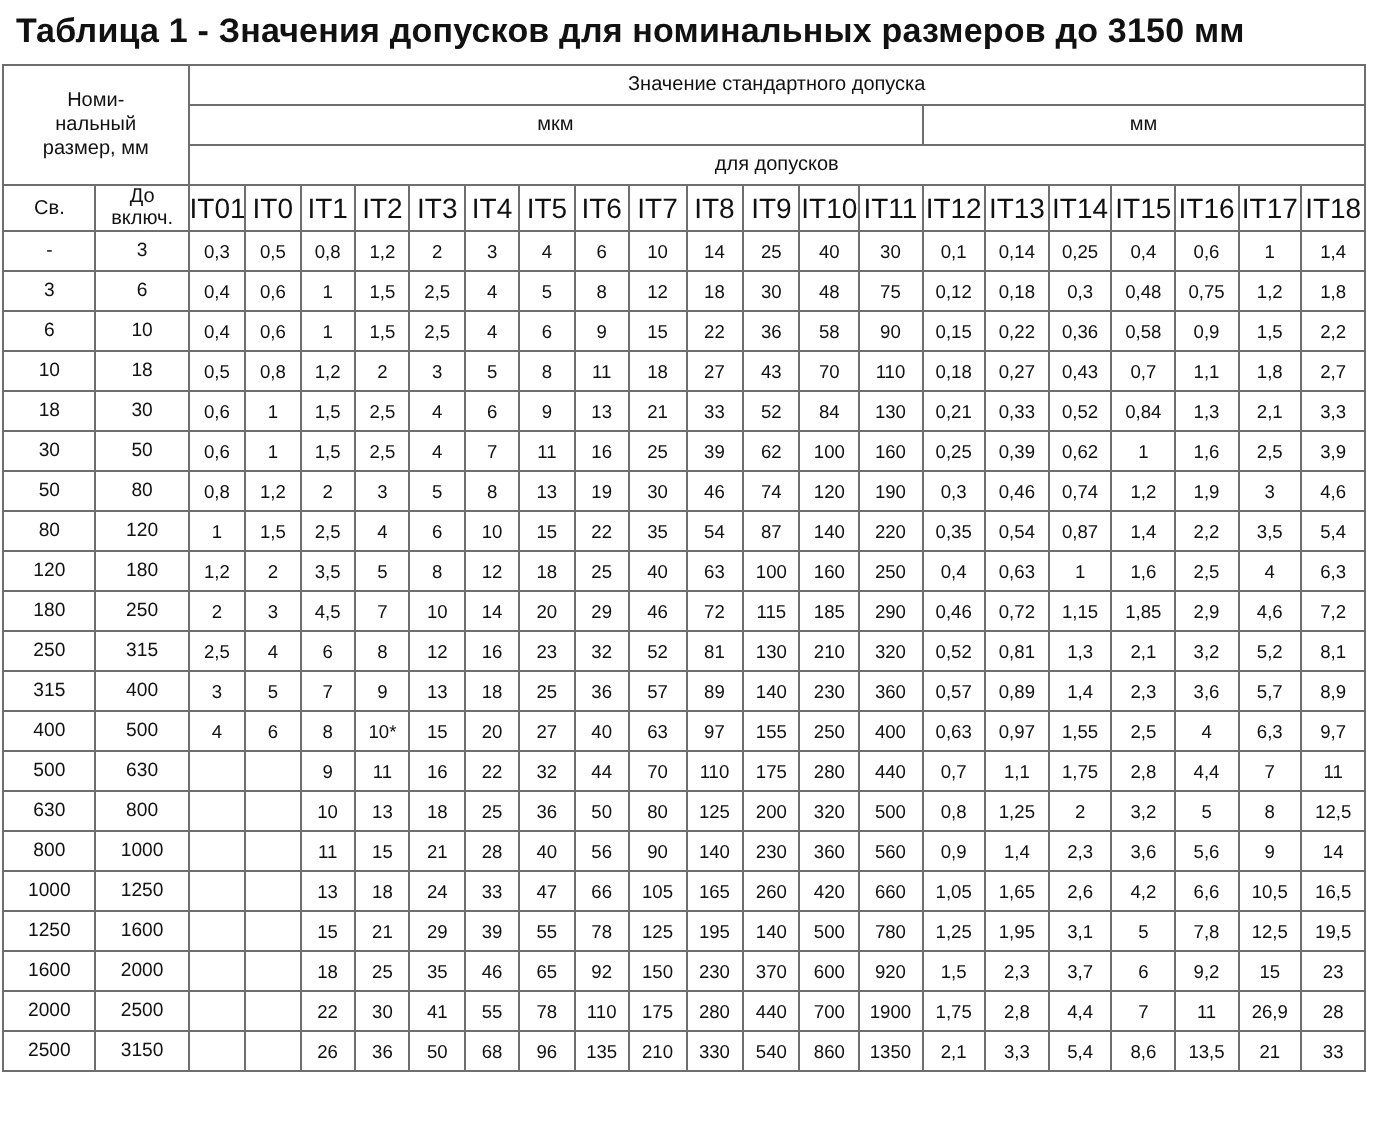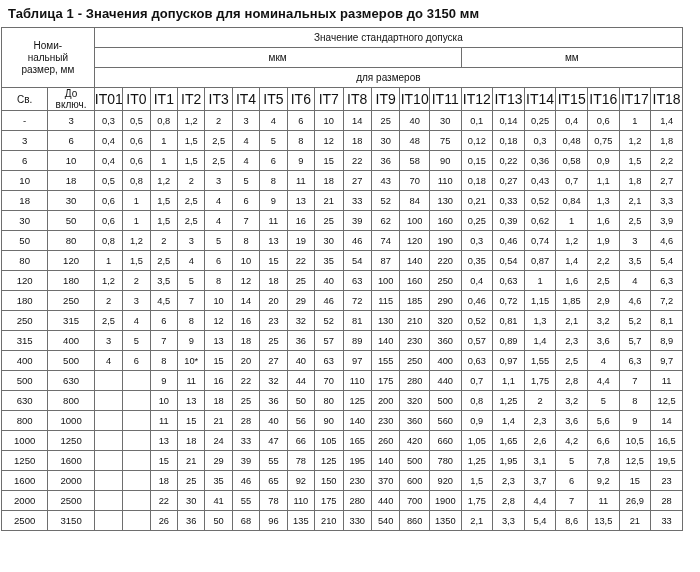--- a/index.html
+++ b/index.html
@@ -15,21 +15,21 @@
     overflow: hidden;
   }
   .page {
     width: 700px;
     height: 572px;
     position: relative;
     box-sizing: border-box;
     padding: 0;
   }
   .caption {
-    font-size: 13px;
+    font-size: 17px;
     font-weight: bold;
     color: #111;
     padding: 6px 0 6px 8px;
     letter-spacing: 0.1px;
     white-space: nowrap;
   }
   table.tol {
     border-collapse: collapse;
     width: 682px;
     margin-left: 1px;
@@ -112,21 +112,21 @@
           <div>нальный</div>
           <div>размер, мм</div>
         </td>
         <td class="hdr-main" colspan="20">Значение стандартного допуска</td>
       </tr>
       <tr>
         <td class="hdr-sub" colspan="13">мкм</td>
         <td class="hdr-sub" colspan="7">мм</td>
       </tr>
       <tr>
-        <td class="hdr-sub" colspan="20">для размеров</td>
+        <td class="hdr-sub" colspan="20">для допусков</td>
       </tr>
       <tr class="row-h">
         <td class="svdo">Св.</td>
         <td class="svdo">
           <div>До</div>
           <div>включ.</div>
         </td>
         <td class="hdr-col">IT01</td>
         <td class="hdr-col">IT0</td>
         <td class="hdr-col">IT1</td>

